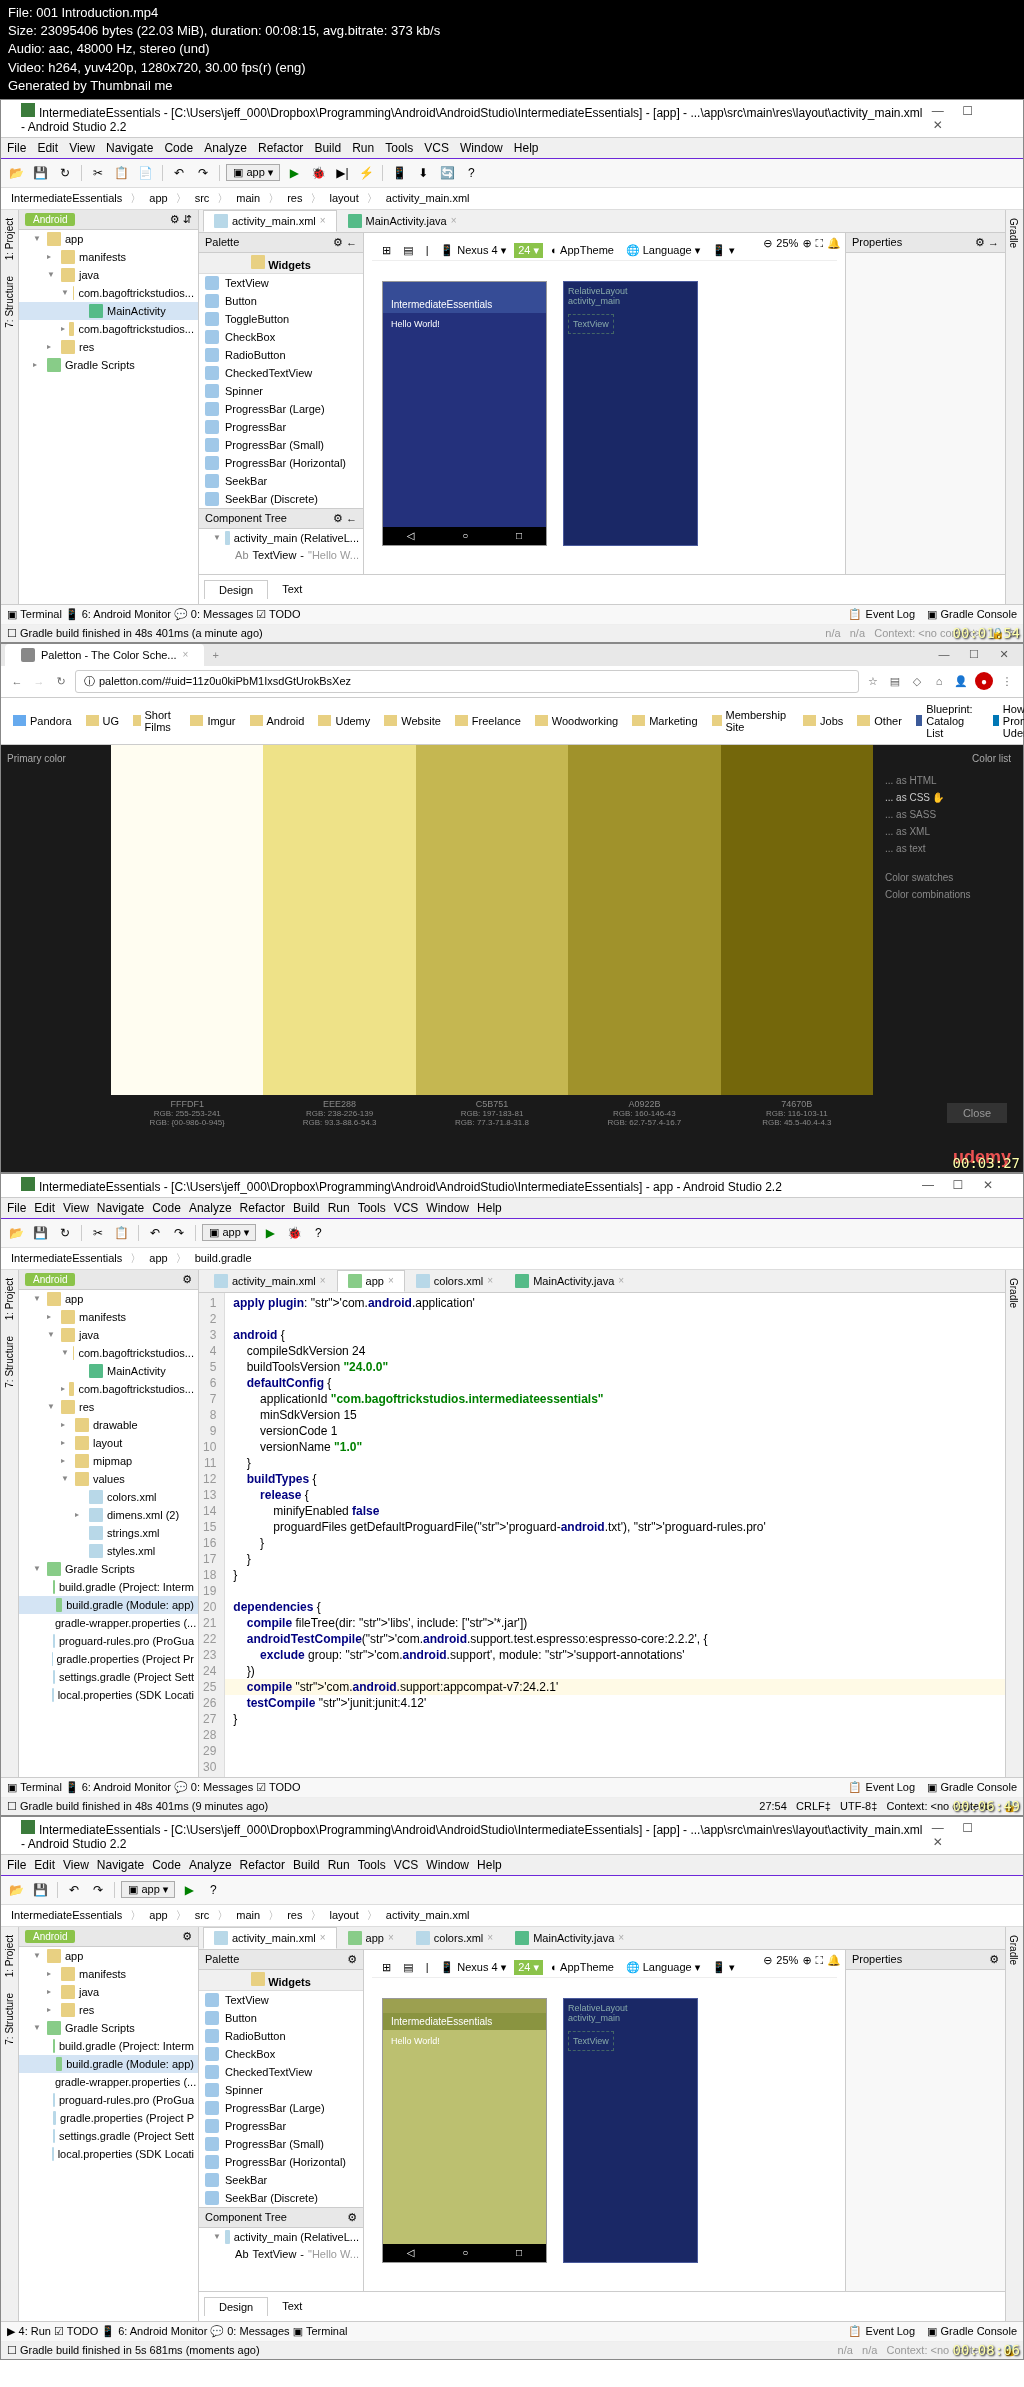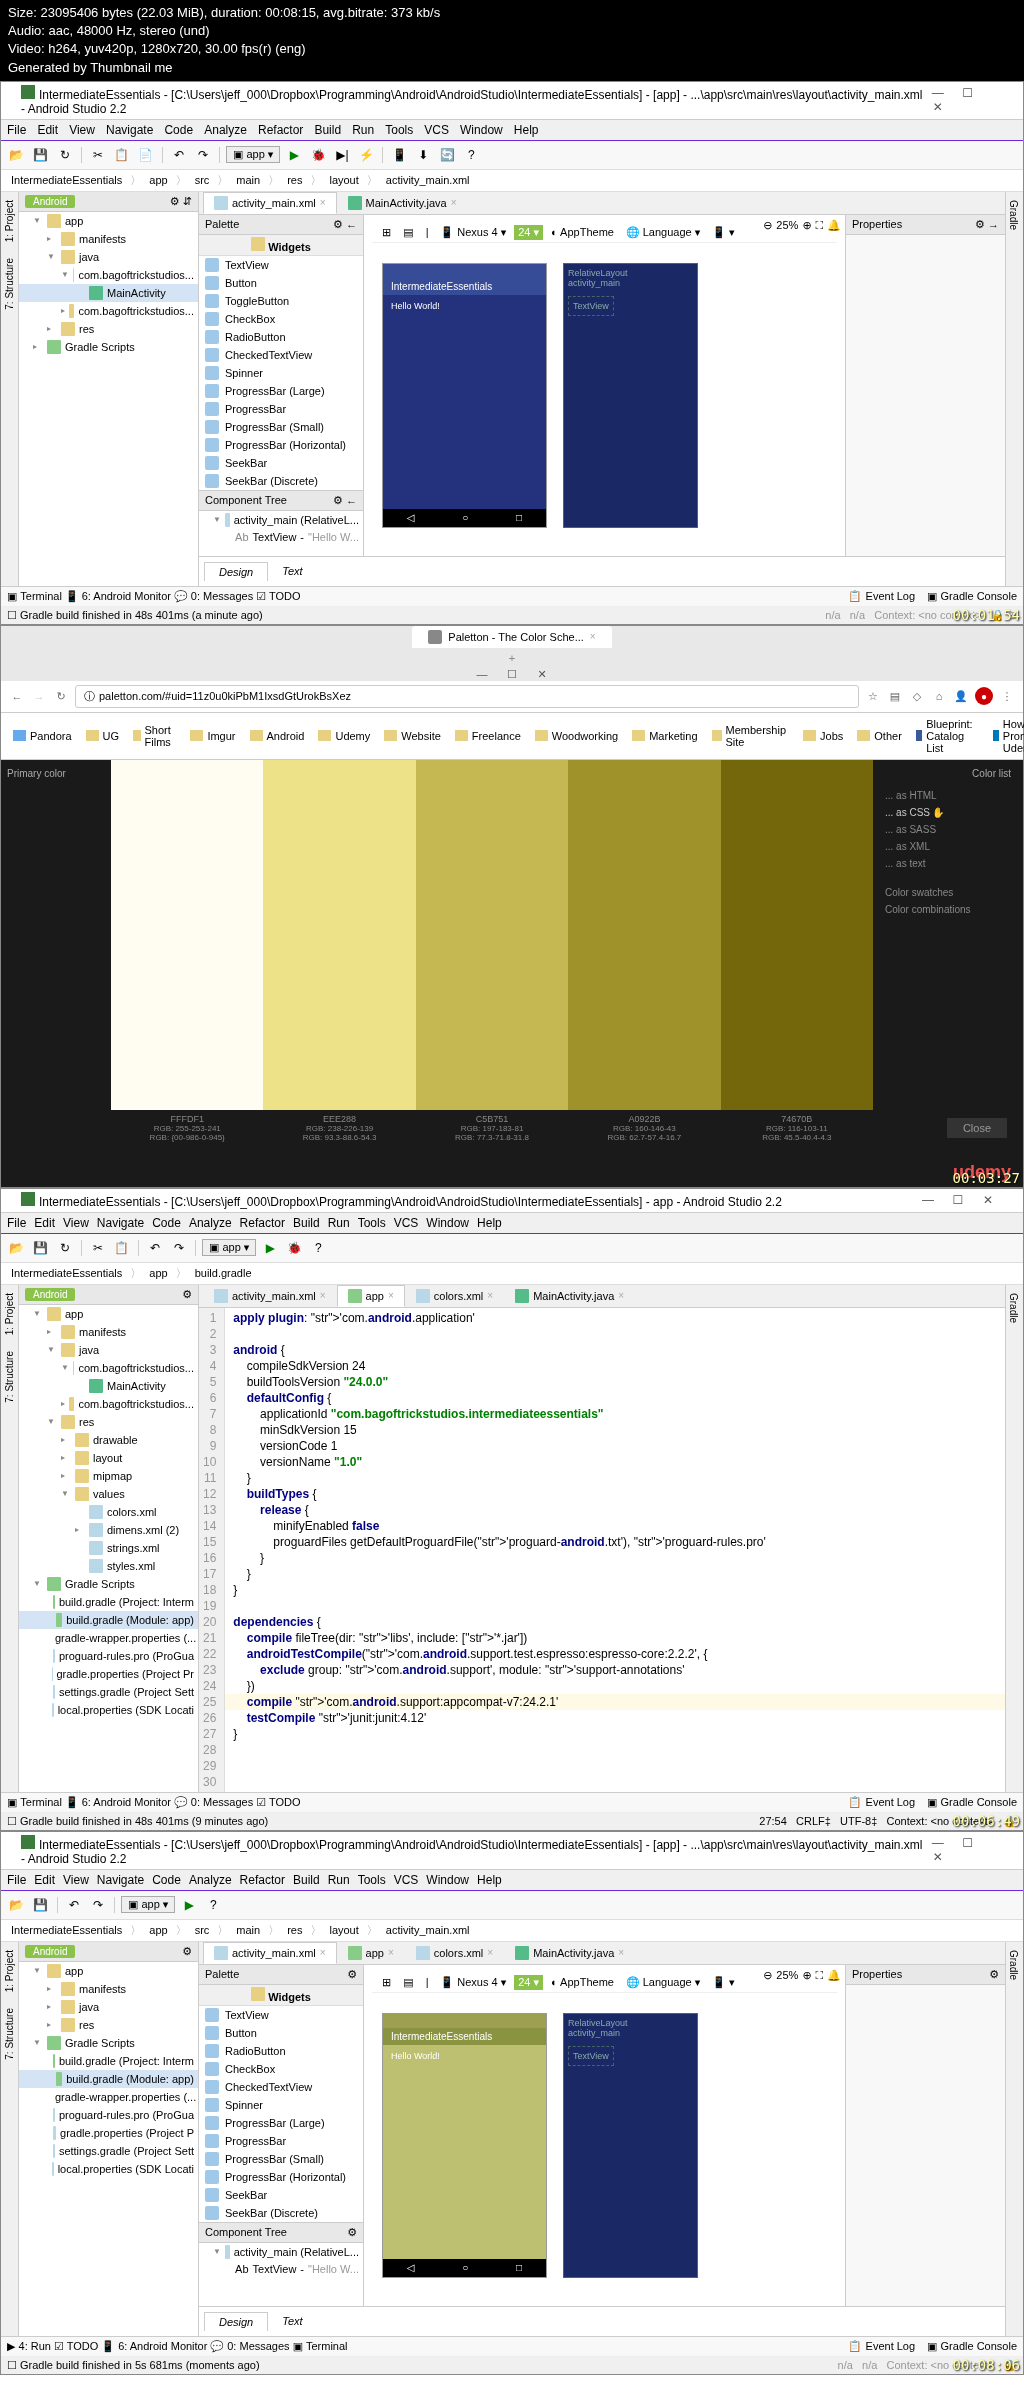--- a/index.html
+++ b/index.html
@@ -60,31 +60,31 @@
 .canvas-toolbar .tb-item { padding: 1px 4px; }
 .device-frames { display: flex; gap: 16px; padding: 20px 10px; }
 .device-frame { width: 165px; height: 265px; border: 1px solid #999; position: relative; background: #24317c; }
 .device-frame.blueprint { width: 135px; background: #1a2866; border: 1px solid #4a5a9c; }
 .device-status { background: #364c96; height: 14px; }
 .device-title { background: #364c96; color: #fff; padding: 3px 8px; font-size: 10px; }
 .device-body-text { color: #fff; font-size: 9px; padding: 6px 8px; }
 .device-nav { position: absolute; bottom: 0; left: 0; right: 0; height: 18px; background: #000; display: flex; justify-content: space-around; align-items: center; color: #fff; font-size: 10px; }
 .properties-panel { width: 160px; border-left: 1px solid #ccc; background: #f8f8f8; }
 .zoom-display { position: absolute; top: 4px; right: 4px; display: flex; gap: 4px; align-items: center; font-size: 11px; }
-.design-text-tabs { border-top: 1px solid #ccc; padding: 5px; display: flex; font-style: italic; }
+.design-text-tabs { border-top: 1px solid #ccc; padding: 5px; display: flex; }
 .dt-tab { padding: 3px 14px; font-size: 11px; }
 .dt-tab.active { background: #fff; border: 1px solid #ccc; border-bottom: none; }
 
 .status-bar { background: #f8f8f8; border-top: 1px solid #ccc; padding: 3px 6px; display: flex; justify-content: space-between; font-size: 11px; }
 .status-right { display: flex; gap: 12px; }
 .status-build { padding: 2px 6px; font-size: 11px; border-top: 1px solid #eee; display: flex; justify-content: space-between; }
 
 
 .browser-window { background: #fff; }
-.browser-tabs { background: #e8e8e8; display: flex; align-items: center; padding: 0 4px; flex-direction: column; }
+.browser-tabs { background: #e8e8e8; display: flex; align-items: center; padding: 0 4px; }
 .browser-tab { background: #fff; padding: 4px 16px; font-size: 11px; display: flex; align-items: center; gap: 6px; max-width: 200px; border-radius: 4px 4px 0 0; }
 .browser-tab-new { padding: 4px 8px; color: #888; }
 .browser-url-bar { display: flex; align-items: center; padding: 4px 8px; gap: 6px; border-bottom: 1px solid #ccc; }
 .url-field { flex: 1; border: 1px solid #ccc; padding: 3px 8px; font-size: 11px; border-radius: 3px; display: flex; align-items: center; gap: 4px; }
 .url-icon { width: 16px; height: 16px; display: inline-flex; align-items: center; justify-content: center; color: #666; }
 .url-red-circle { width: 18px; height: 18px; border-radius: 50%; background: #c00; color: #fff; font-size: 10px; display: inline-flex; align-items: center; justify-content: center; }
 .bookmarks-bar { display: flex; gap: 2px; padding: 3px 6px; border-bottom: 1px solid #ccc; font-size: 11px; align-items: center; }
 .bookmark { padding: 2px 6px; display: flex; align-items: center; gap: 4px; }
 .bm-folder { width: 13px; height: 11px; background: #e8d082; display: inline-block; }
 .paletton-body { background: #1a1a1a; color: #aaa; display: flex; min-height: 350px; }
@@ -114,20 +114,21 @@
 .section-wrap { position: relative; }
 
 .device-frame.olive .device-title { background: #8a9440; }
 .device-frame.olive .device-status { background: #9ca050; }
 .device-frame.olive { background: #bcc070; }
 </style>
 </head>
 <body>
 
 <div class="terminal-header">
+  <div>File: 001 Introduction.mp4</div>
   <div>Size: 23095406 bytes (22.03 MiB), duration: 00:08:15, avg.bitrate: 373 kb/s</div>
   <div>Audio: aac, 48000 Hz, stereo (und)</div>
   <div>Video: h264, yuv420p, 1280x720, 30.00 fps(r) (eng)</div>
   <div>Generated by Thumbnail me</div>
 </div>
 
 <div class="section-wrap">
 <div class="window">
   <div class="title-bar">
     <div><span class="icon-sq"></span><span>IntermediateEssentials - [C:\Users\jeff_000\Dropbox\Programming\Android\AndroidStudio\IntermediateEssentials] - [app] - ...\app\src\main\res\layout\activity_main.xml - Android Studio 2.2</span></div>

